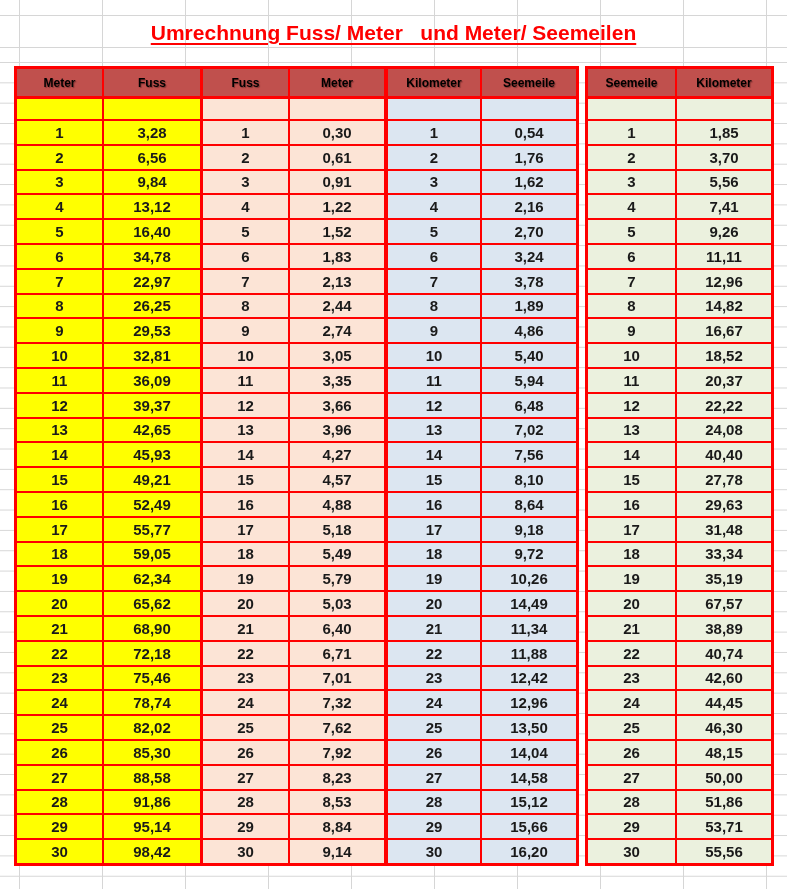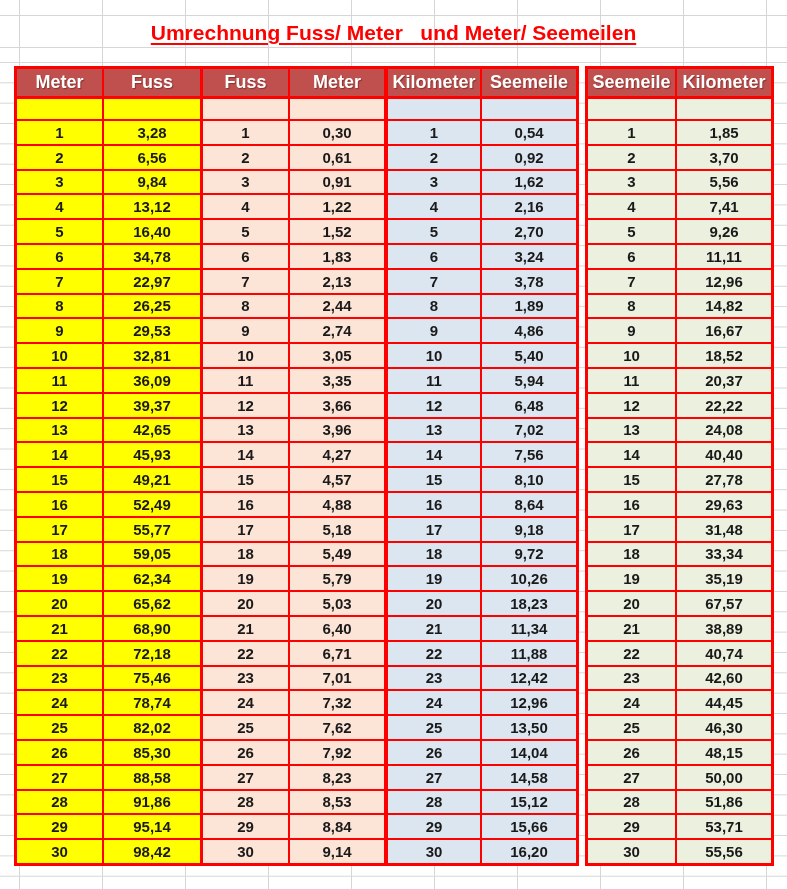--- a/index.html
+++ b/index.html
@@ -52,22 +52,22 @@
   }
   .conv-table th,.conv-table td{
     border:2px solid var(--accent);
     padding:0;
     text-align:center;
     vertical-align:middle;
     overflow:hidden;
   }
   .conv-table th{
     background:var(--hdr);
-    color:#ffffff;
-    font-size:18px;font-weight:bold;
+    color:#000000;
+    font-size:12px;font-weight:bold;
     height:27px;
     border-bottom-width:3px;
     text-shadow:1px 1px 1px rgba(60,20,20,.45);
   }
   .conv-table td{
     background:var(--fill);
     color:#1a1a1a;
     font-size:15px;font-weight:bold;
     height:22.8px;
   }
@@ -371,21 +371,21 @@
       <tr class="spacer-row">
         <td></td>
         <td></td>
       </tr>
       <tr>
         <td>1</td>
         <td>0,54</td>
       </tr>
       <tr>
         <td>2</td>
-        <td>0,92</td>
+        <td>1,76</td>
       </tr>
       <tr>
         <td>3</td>
         <td>1,62</td>
       </tr>
       <tr>
         <td>4</td>
         <td>2,16</td>
       </tr>
       <tr>
@@ -443,21 +443,21 @@
       <tr>
         <td>18</td>
         <td>9,72</td>
       </tr>
       <tr>
         <td>19</td>
         <td>10,26</td>
       </tr>
       <tr>
         <td>20</td>
-        <td>18,23</td>
+        <td>14,49</td>
       </tr>
       <tr>
         <td>21</td>
         <td>11,34</td>
       </tr>
       <tr>
         <td>22</td>
         <td>11,88</td>
       </tr>
       <tr>

